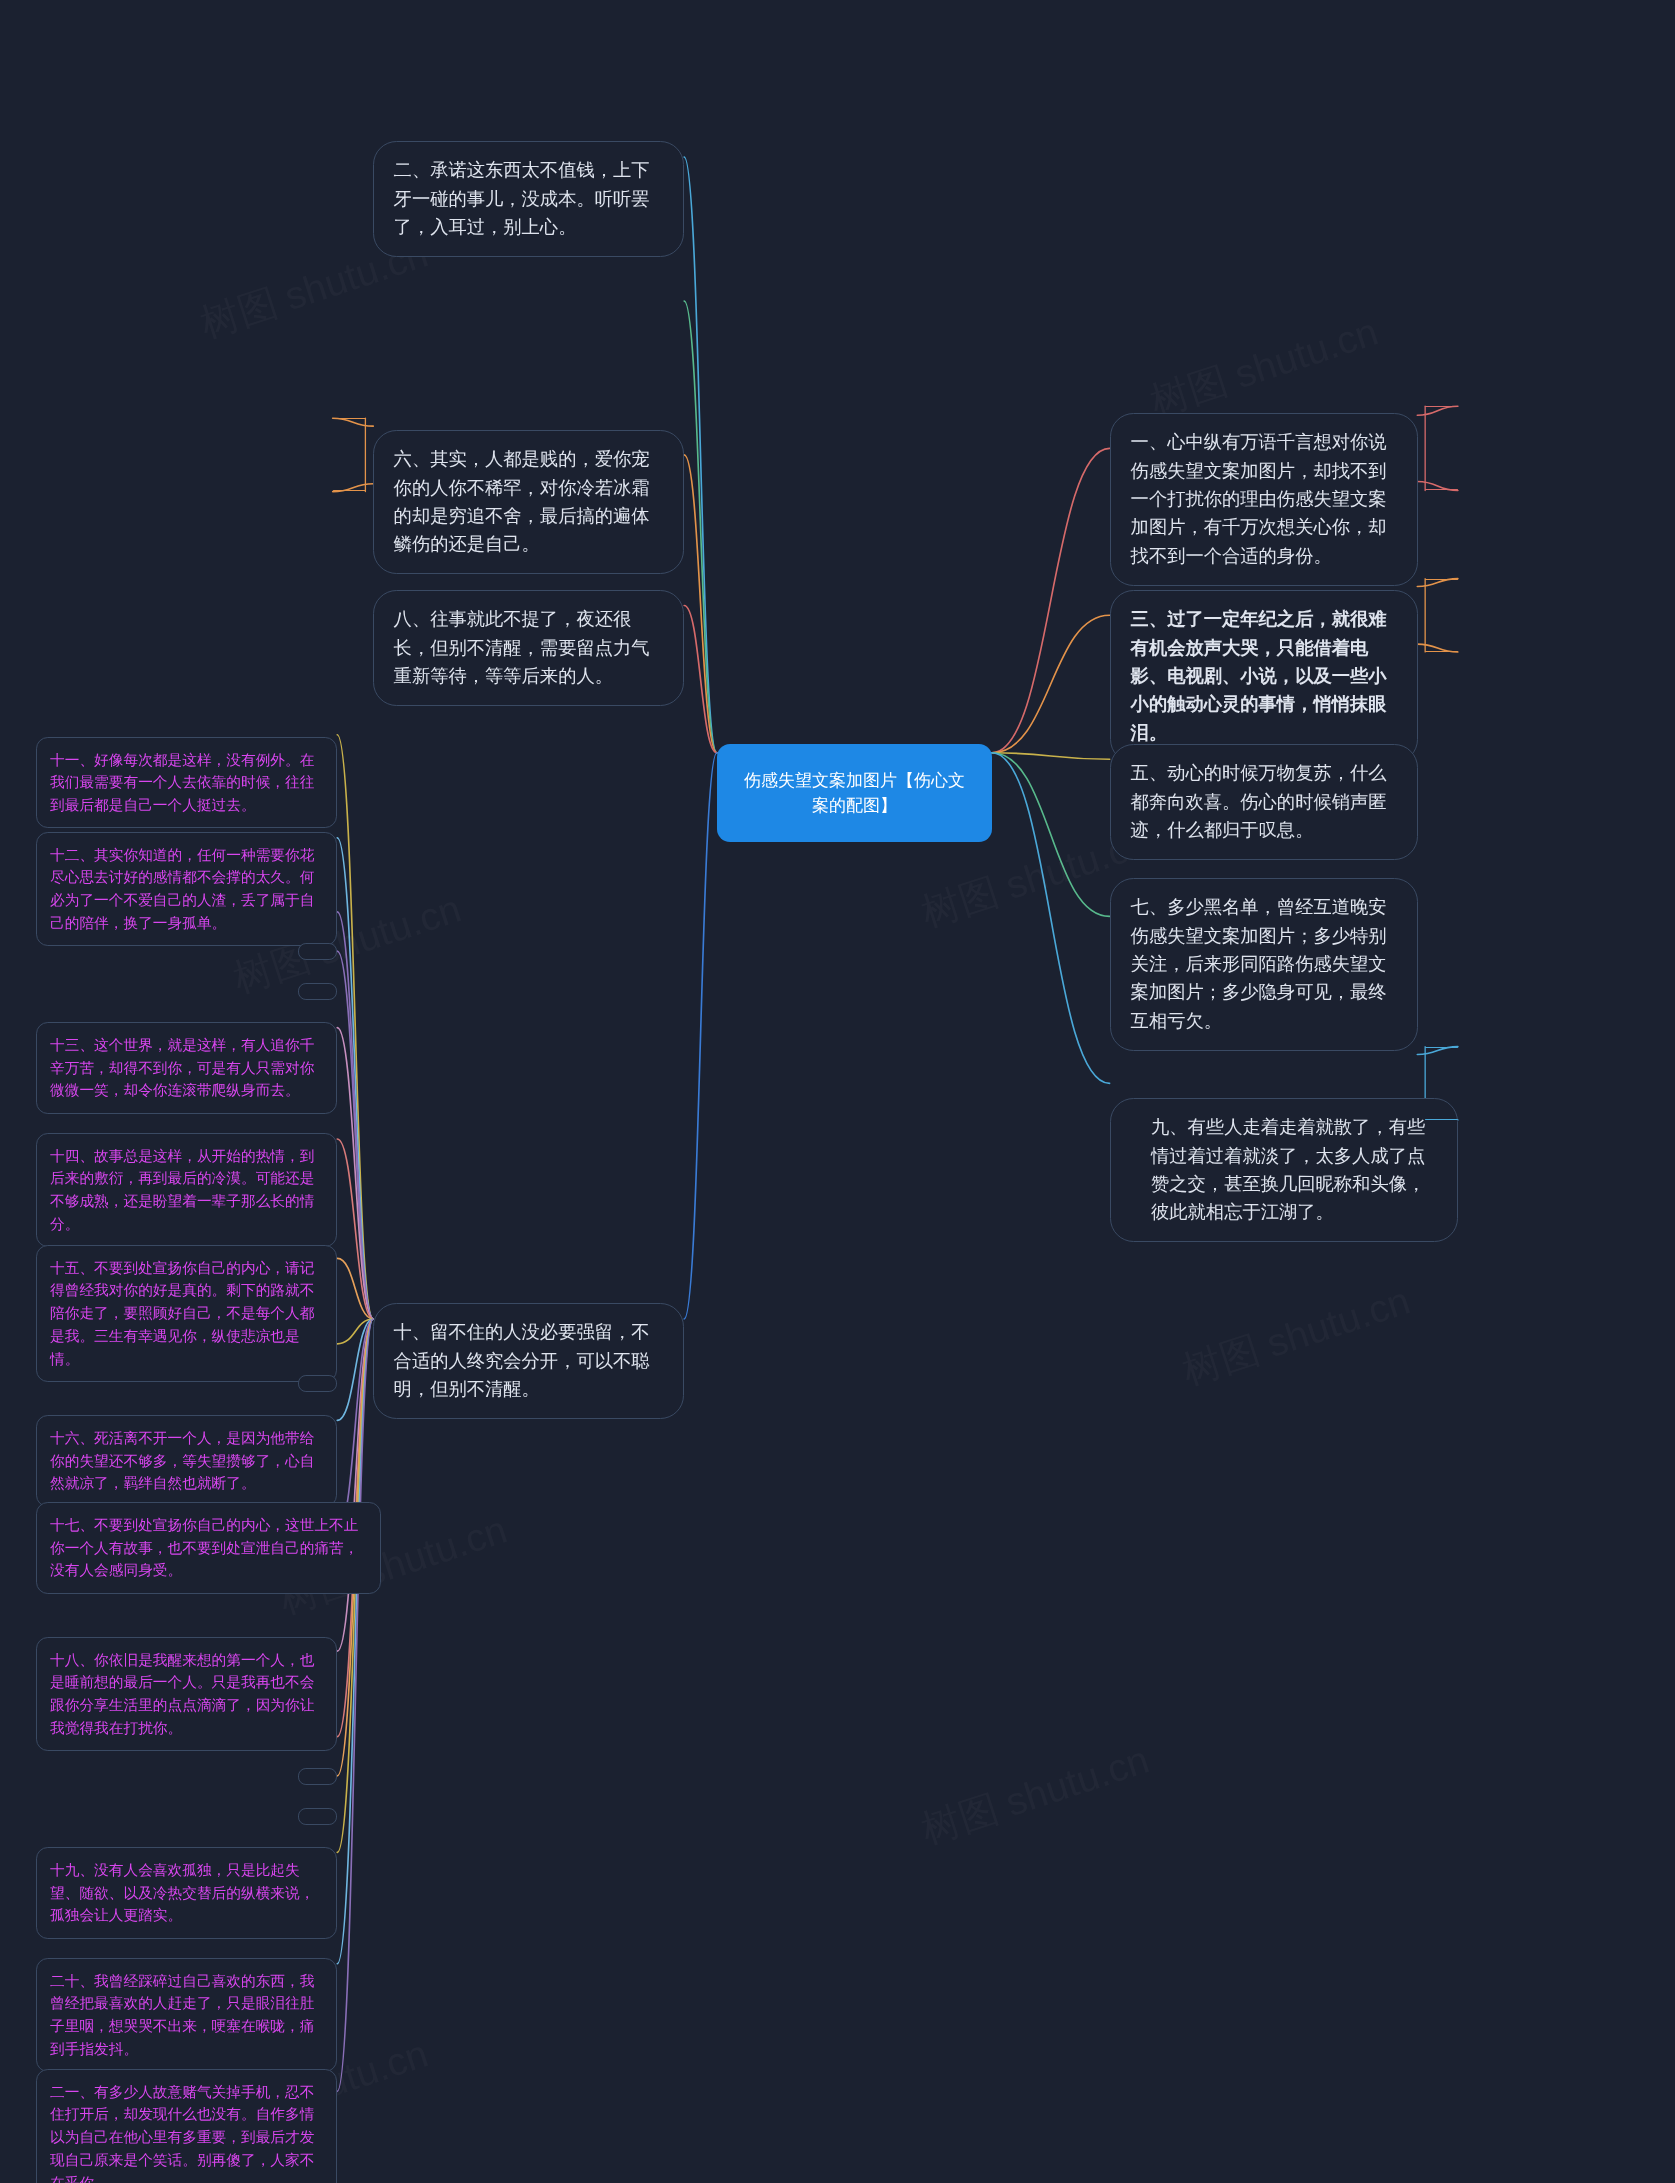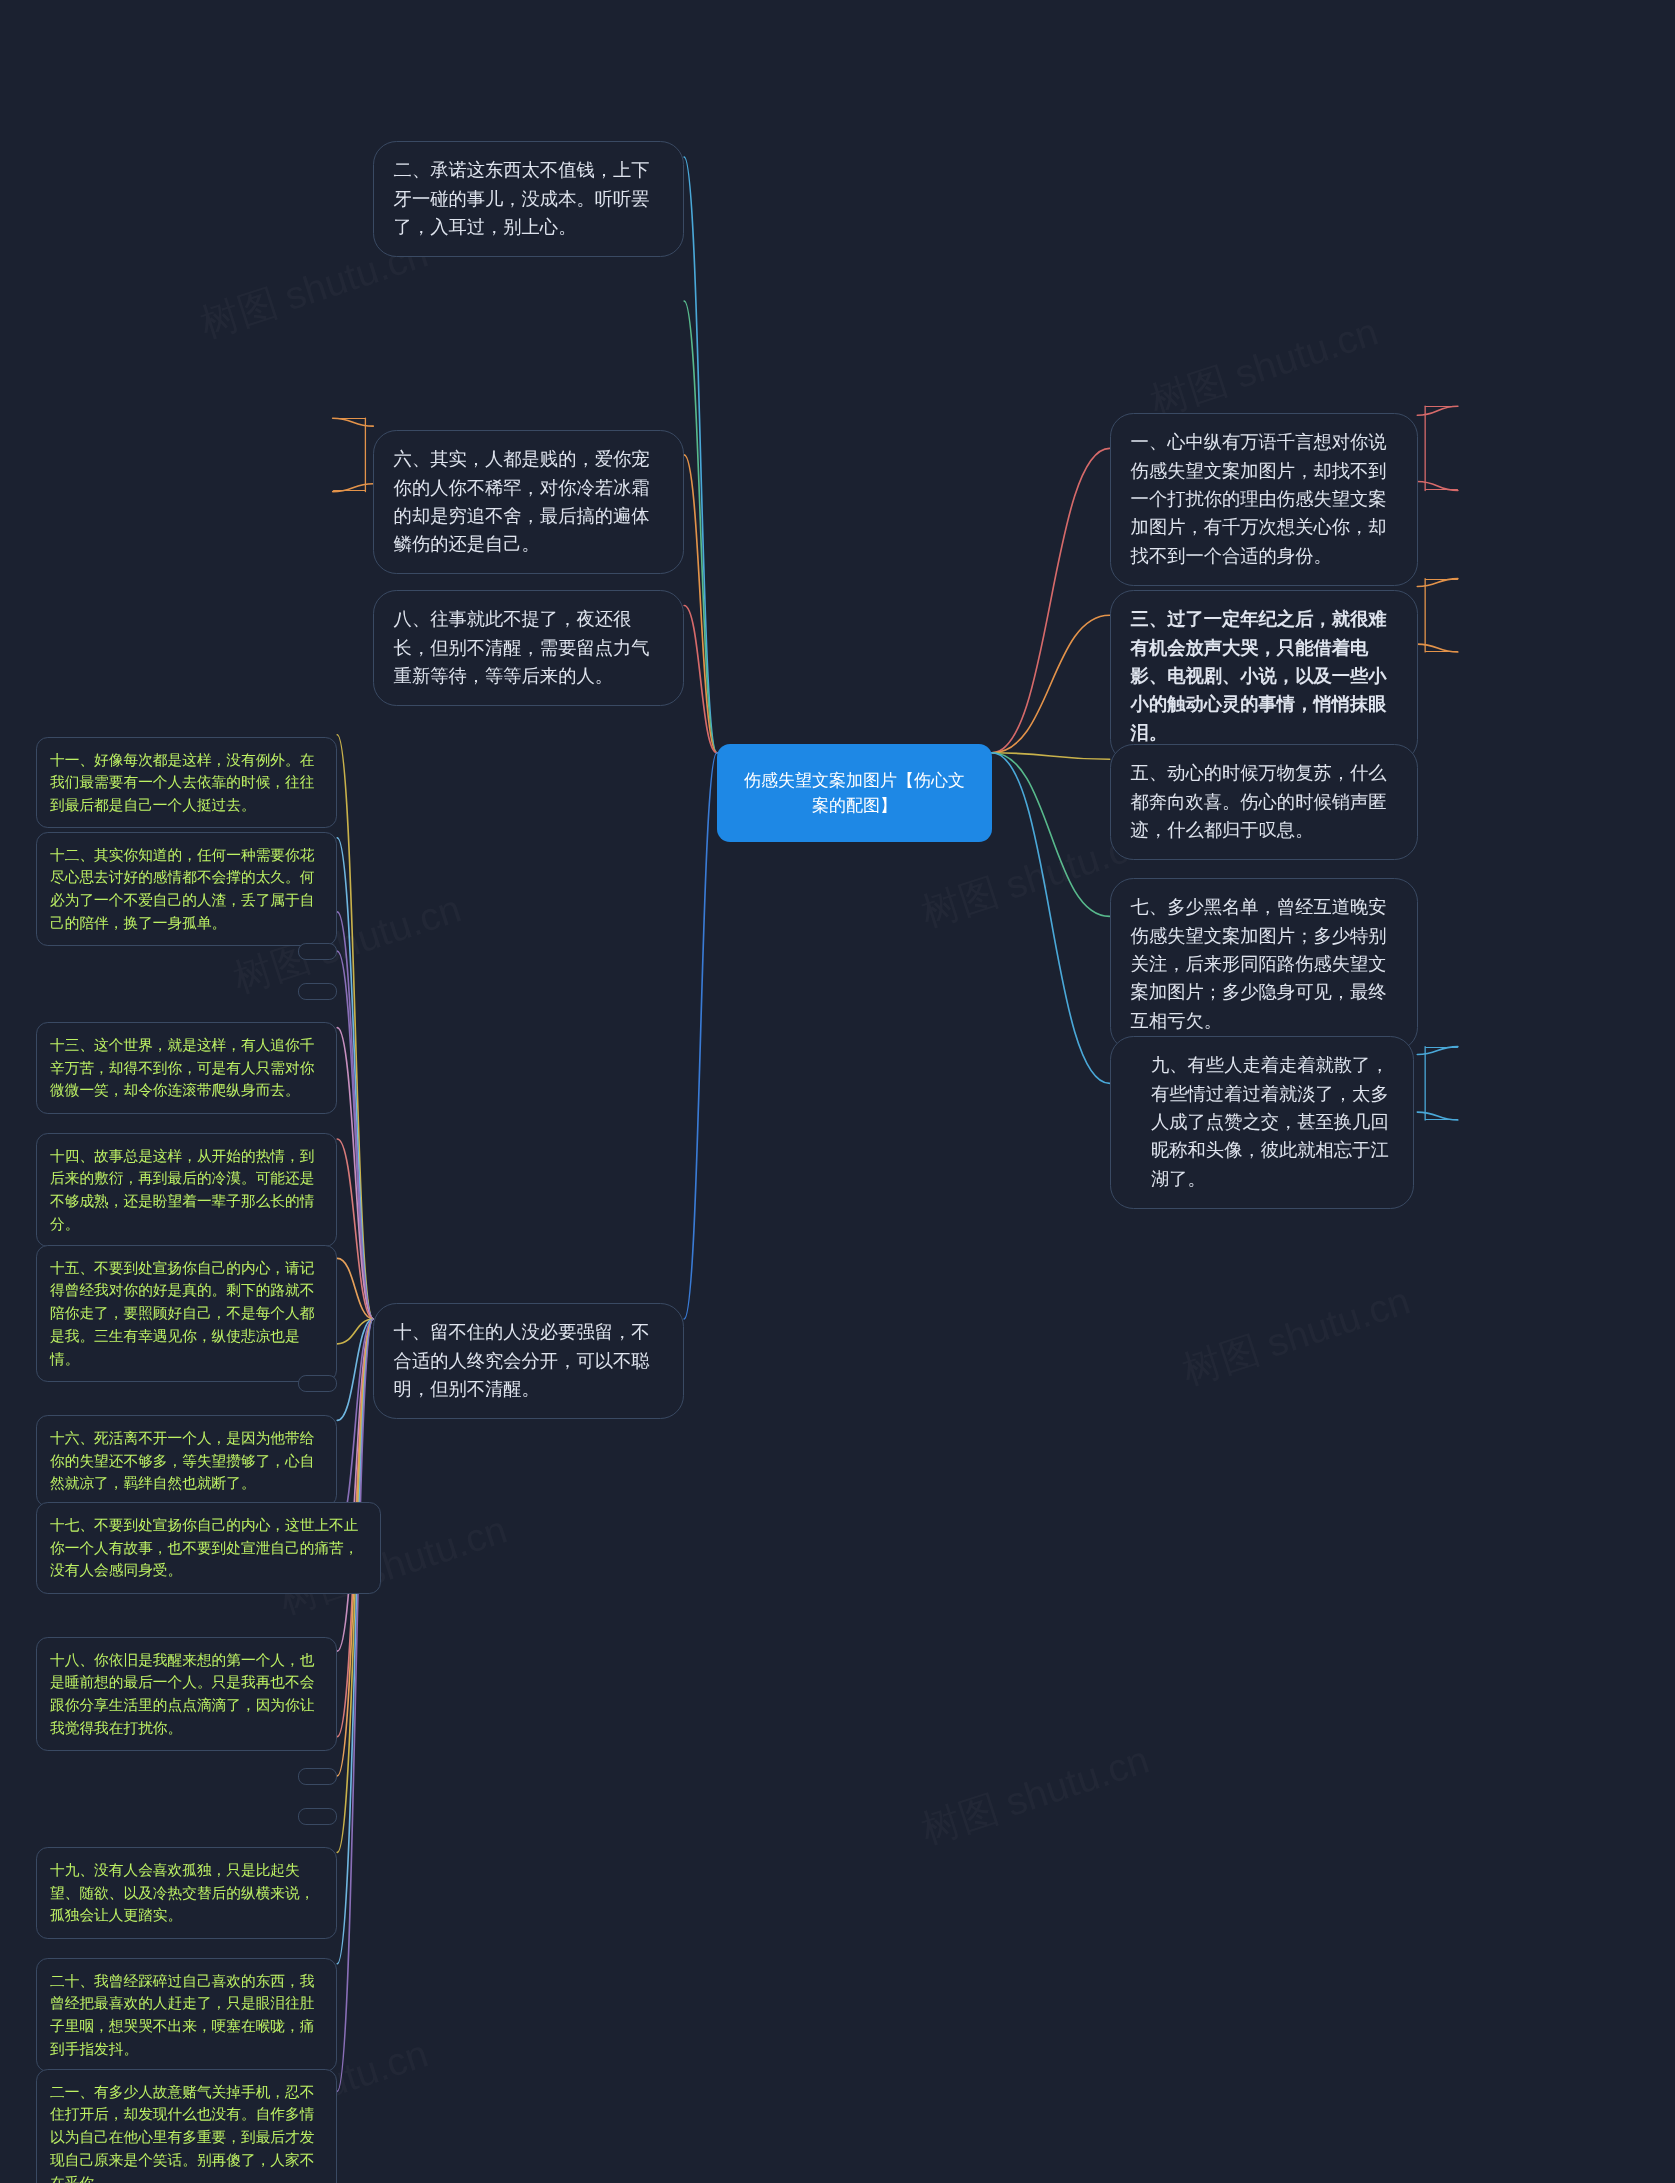--- a/index.html
+++ b/index.html
@@ -60,21 +60,21 @@
     border: 1.3px solid #3a4a63;
     border-radius: 23.6px;
     min-height: 79px;
   }
   .node.small {
     border: 1px solid #3a4a63;
     border-radius: 11.8px;
     font-size: 14.7px;
     line-height: 1.55;
     padding: 10.5px 13px;
-    color: #bef264;
+    color: #d946ef;
   }
   .node.empty {
     border: 1px solid #3a4a63;
     border-radius: 7.9px;
     padding: 0;
     min-height: 15.7px;
   }
   .stub {
     position: absolute;
     display: flex;
@@ -146,21 +146,21 @@
       <span style="background: rgb(214, 106, 106);"></span>
       <span style="background: rgb(214, 106, 106);"></span>
     </div>
     <div class="node big" style="left: 1110px; top: 550px; width: 308px; min-height: 131px; font-weight: bold;">三、过了一定年纪之后，就很难有机会放声大哭，只能借着电影、电视剧、小说，以及一些小小的触动心灵的事情，悄悄抹眼泪。</div>
     <div class="stub" style="left: 1425px; top: 579px; height: 73px; width: 33px;">
       <span style="background: rgb(227, 147, 74);"></span>
       <span style="background: rgb(227, 147, 74);"></span>
     </div>
     <div class="node big" style="left: 1110px; top: 704px; width: 308px; min-height: 111px;">五、动心的时候万物复苏，什么都奔向欢喜。伤心的时候销声匿迹，什么都归于叹息。</div>
     <div class="node big" style="left: 1110px; top: 838px; width: 308px; min-height: 157px;">七、多少黑名单，曾经互道晚安伤感失望文案加图片；多少特别关注，后来形同陌路伤感失望文案加图片；多少隐身可见，最终互相亏欠。</div>
-    <div class="node big" style="left: 1110px; top: 996px; width: 304px; min-height: 131px; padding-left: 40px;">九、有些人走着走着就散了，有些情过着过着就淡了，太多人成了点赞之交，甚至换几回昵称和头像，彼此就相忘于江湖了。</div>
+    <div class="node big" style="left: 1110px; top: 1058px; width: 348px; min-height: 131px; padding-left: 40px;">九、有些人走着走着就散了，有些情过着过着就淡了，太多人成了点赞之交，甚至换几回昵称和头像，彼此就相忘于江湖了。</div>
     <div class="stub" style="left: 1425px; top: 1047px; height: 73px; width: 33px;">
       <span style="background: rgb(74, 168, 216);"></span>
       <span style="background: rgb(74, 168, 216);"></span>
     </div>
     <div class="node big" style="left: 373px; top: 101px; width: 311px; min-height: 111px;">二、承诺这东西太不值钱，上下牙一碰的事儿，没成本。听听罢了，入耳过，别上心。</div>
     <div class="node big" style="left: 373px; top: 390px; width: 311px; min-height: 131px;">六、其实，人都是贱的，爱你宠你的人你不稀罕，对你冷若冰霜的却是穷追不舍，最后搞的遍体鳞伤的还是自己。</div>
     <div class="stub" style="left: 333px; top: 418px; height: 73px; width: 33px;">
       <span style="background: rgb(227, 147, 74);"></span>
       <span style="background: rgb(227, 147, 74);"></span>
     </div>

